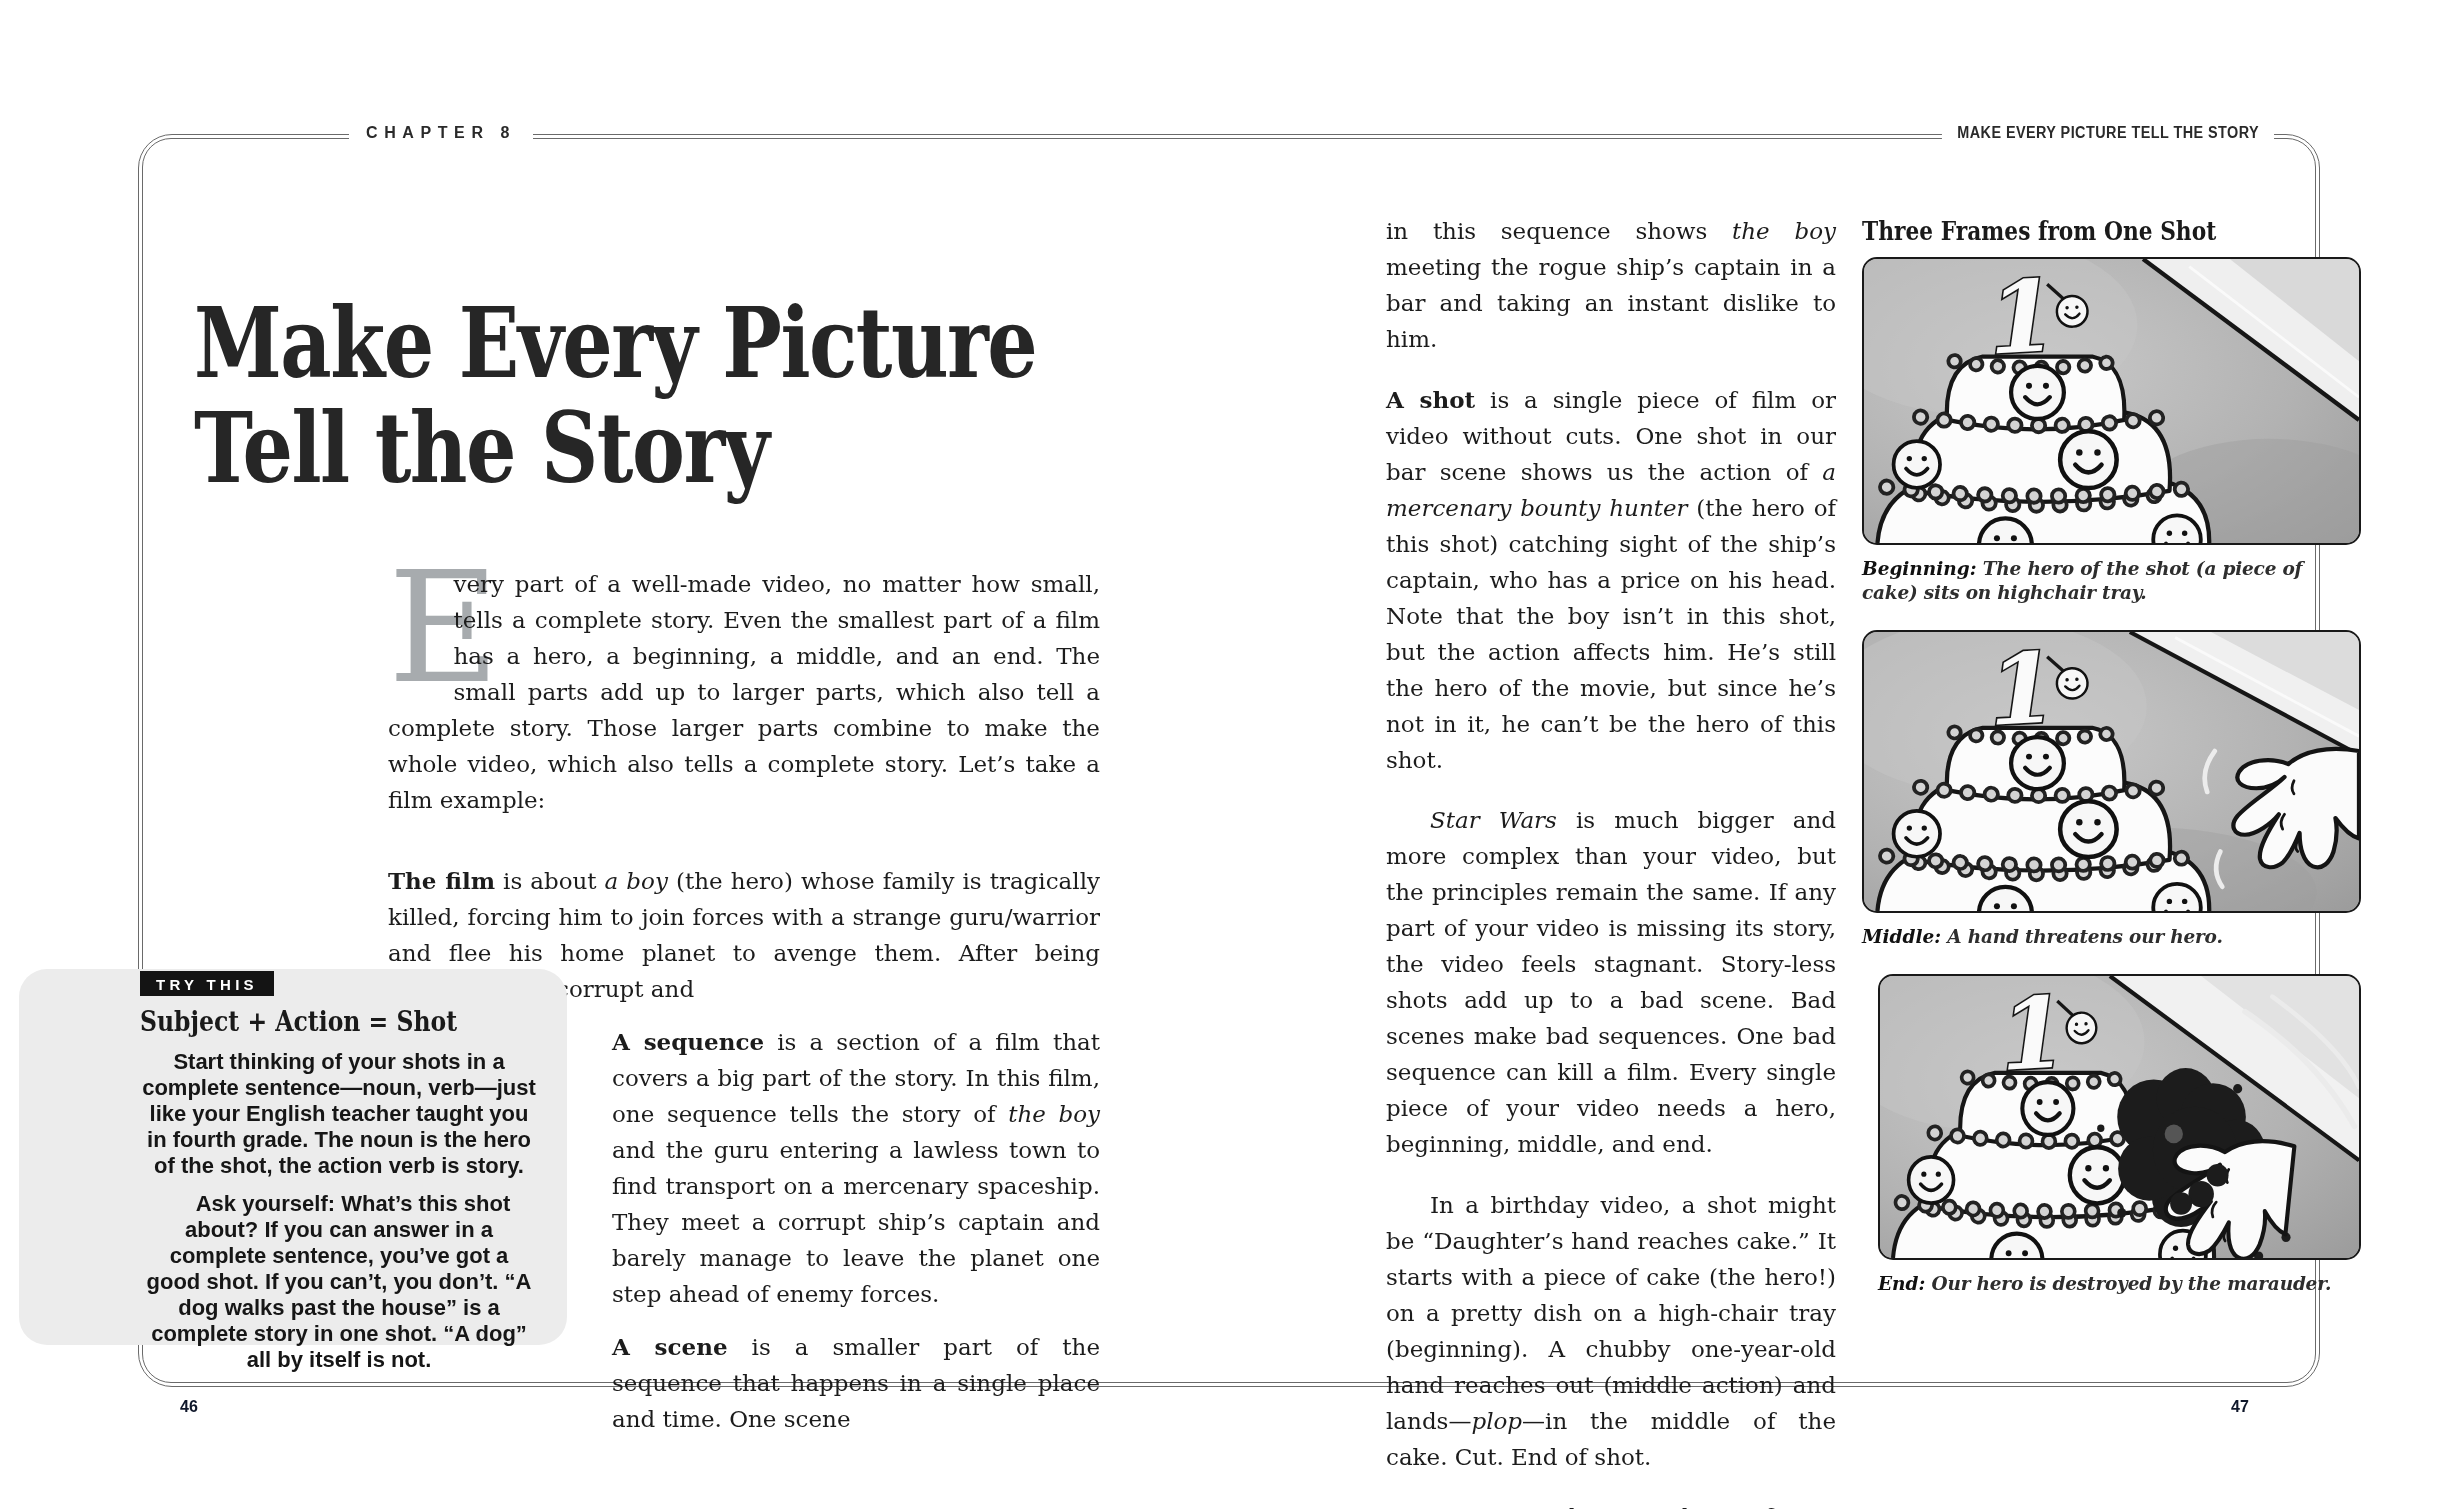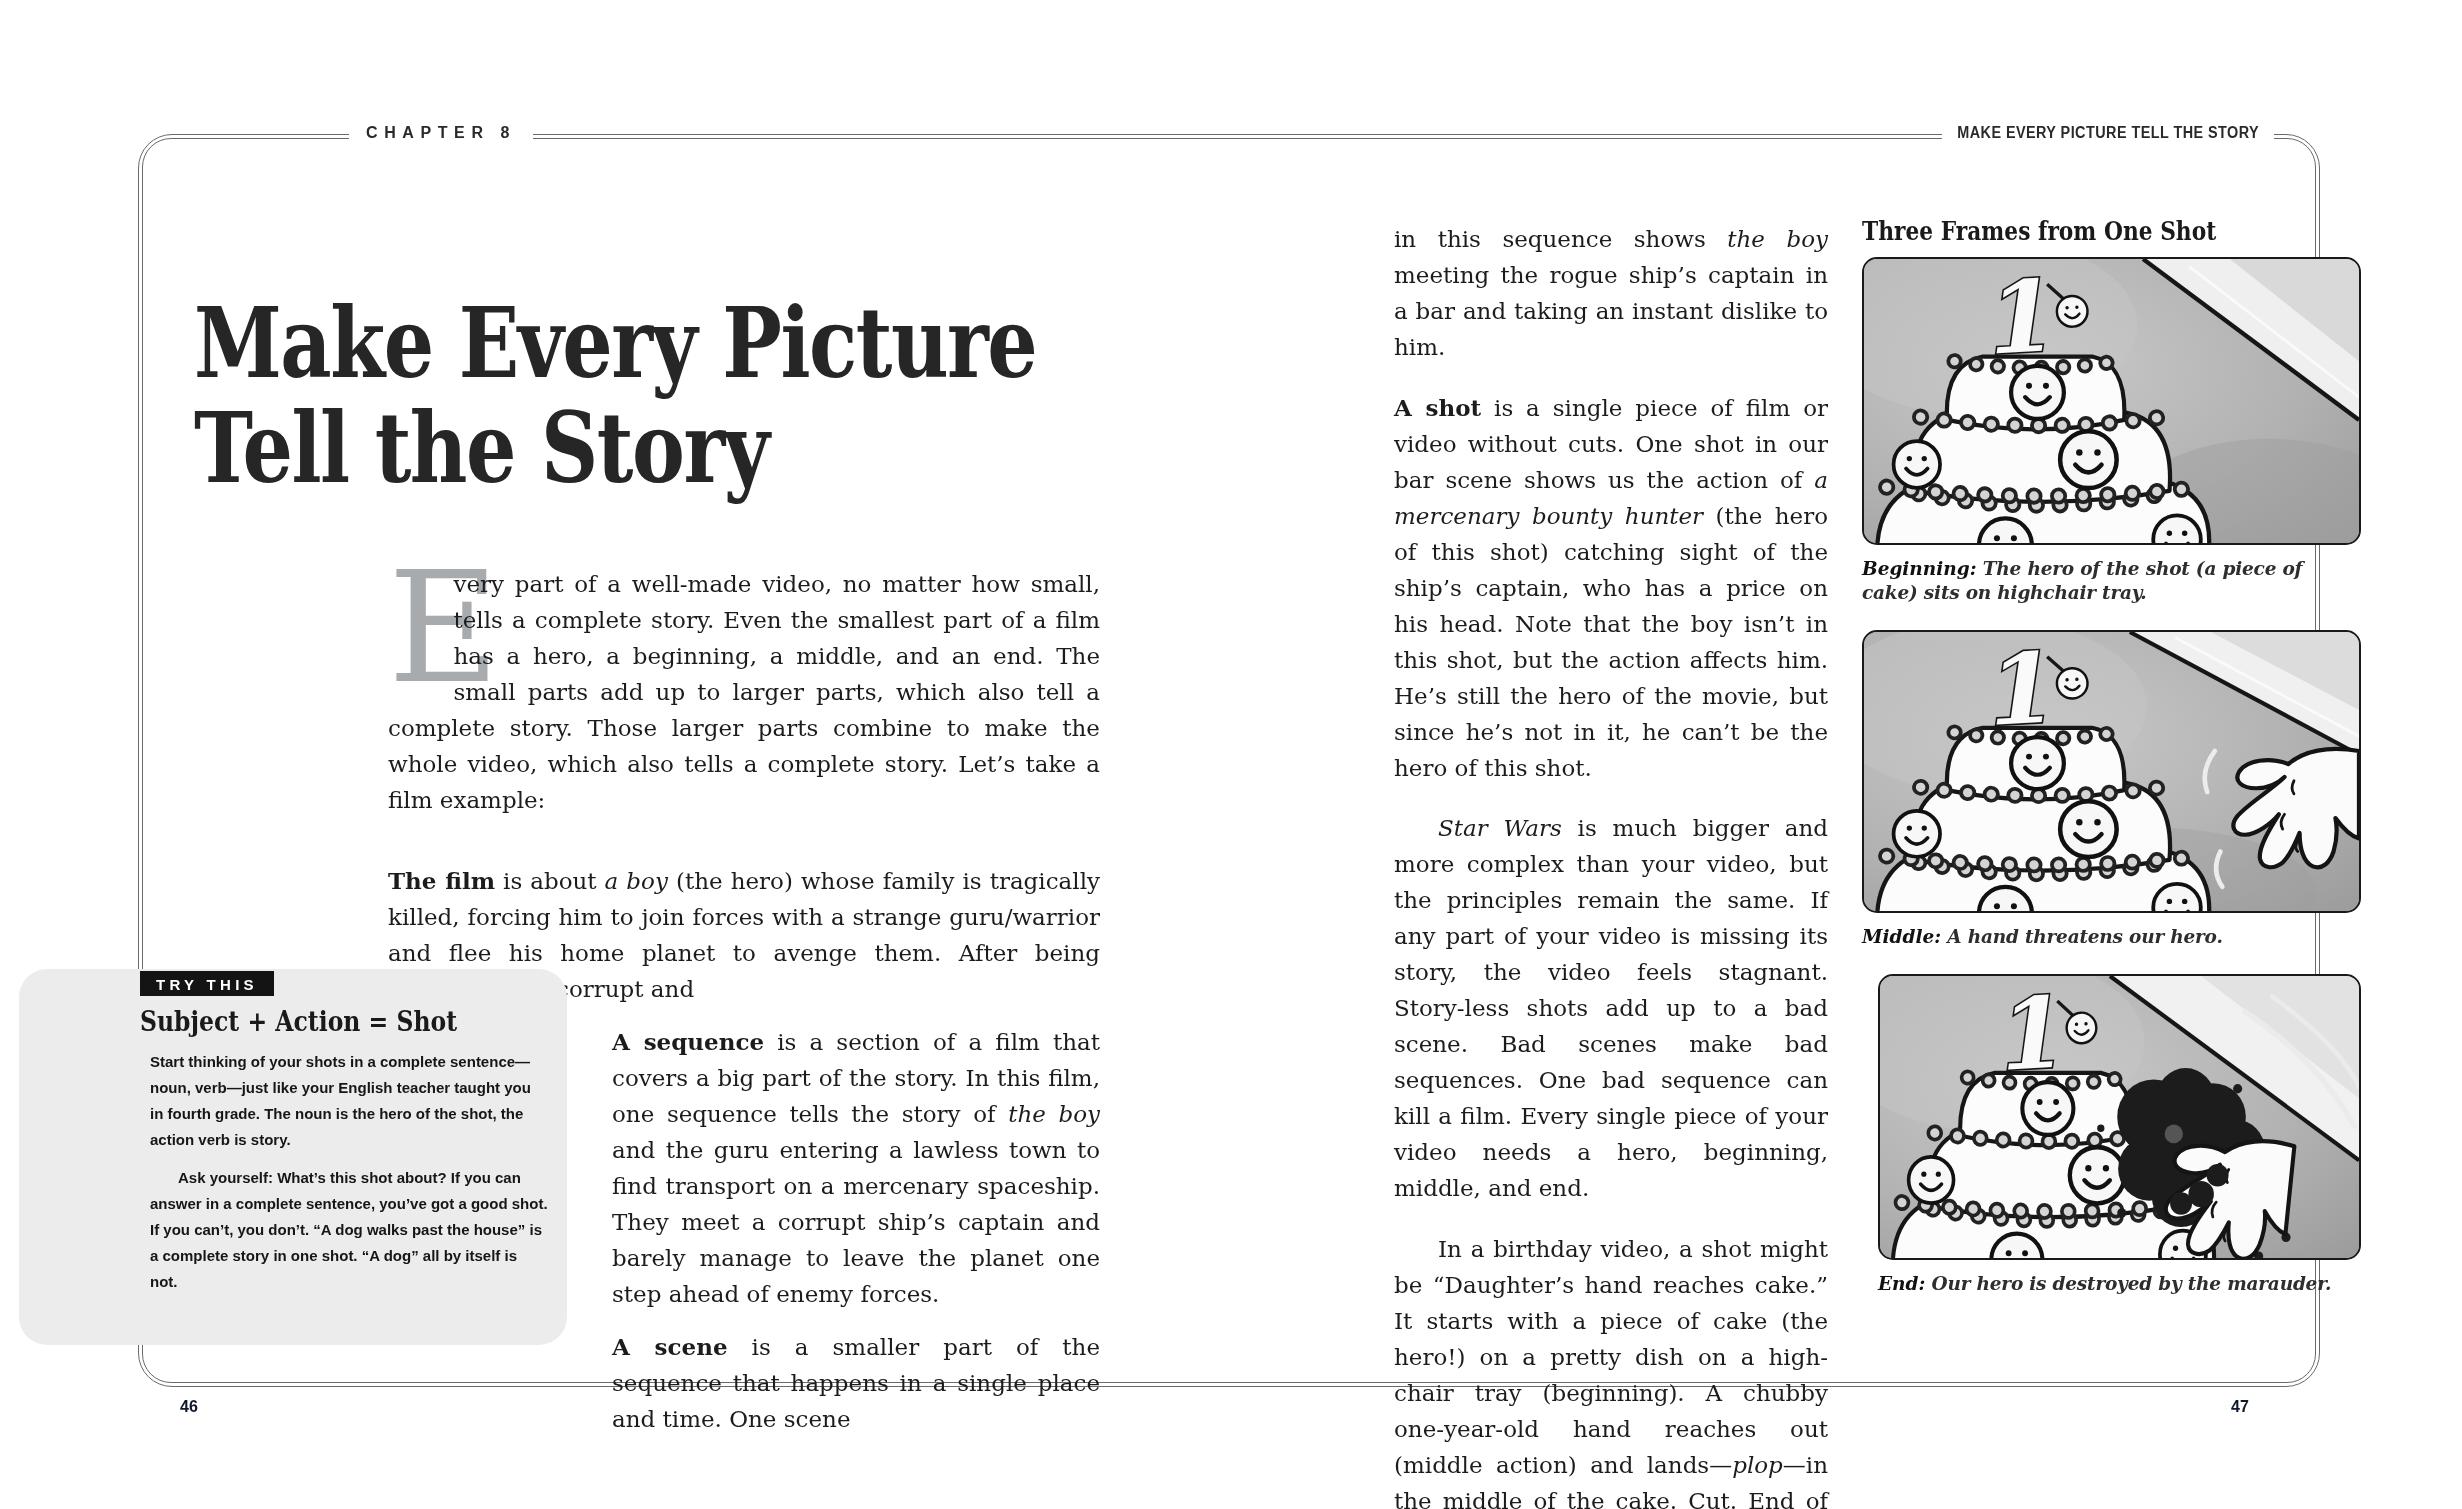--- a/index.html
+++ b/index.html
@@ -58,32 +58,32 @@
   .tt-tab{
     position:absolute;left:121px;top:1.9px;background:#141414;color:#fff;
     font-family:"Liberation Sans", sans-serif;font-weight:bold;font-size:15px;
     letter-spacing:4.3px;padding:4.7px 16px 3.8px 16px;
   }
   .tt-heading{
     position:absolute;left:121px;top:36px;font-weight:bold;font-size:28px;
     color:#1a1a1a;transform:scaleX(0.84);transform-origin:left top;white-space:nowrap;
   }
   .tt-body{
-    position:absolute;left:131px;top:80px;width:398px;
-    font-family:"Liberation Sans", sans-serif;font-weight:bold;font-size:15px;
-    line-height:26px;color:#161616;
+    position:absolute;left:121px;top:80px;width:398px;
+    font-family:"Liberation Sans", sans-serif;font-weight:bold;font-size:22px;
+    line-height:26px;color:#161616;text-align:center;
   }
   .tt-body p{margin:0;}
   .tt-body .tt-p2{margin-top:12.3px;text-indent:28px;}
 
   
   .right-col{
     position:absolute;left:1378px;top:205px;width:466px;z-index:2;
   }
-  .right-col p{margin:16px;}
+  .right-col p{margin:8px;}
   .right-col p + p{margin-top:24.6px;}
   .findent{text-indent:44px;}
 
   .sidebar{
     position:absolute;left:1862px;top:216px;width:499px;z-index:3;
   }
   .sb-heading{
     font-weight:bold;font-size:25.6px;color:#1a1a1a;margin:0 0 11.4px 0;
     transform:scaleX(0.85);transform-origin:left top;white-space:nowrap;
   }

